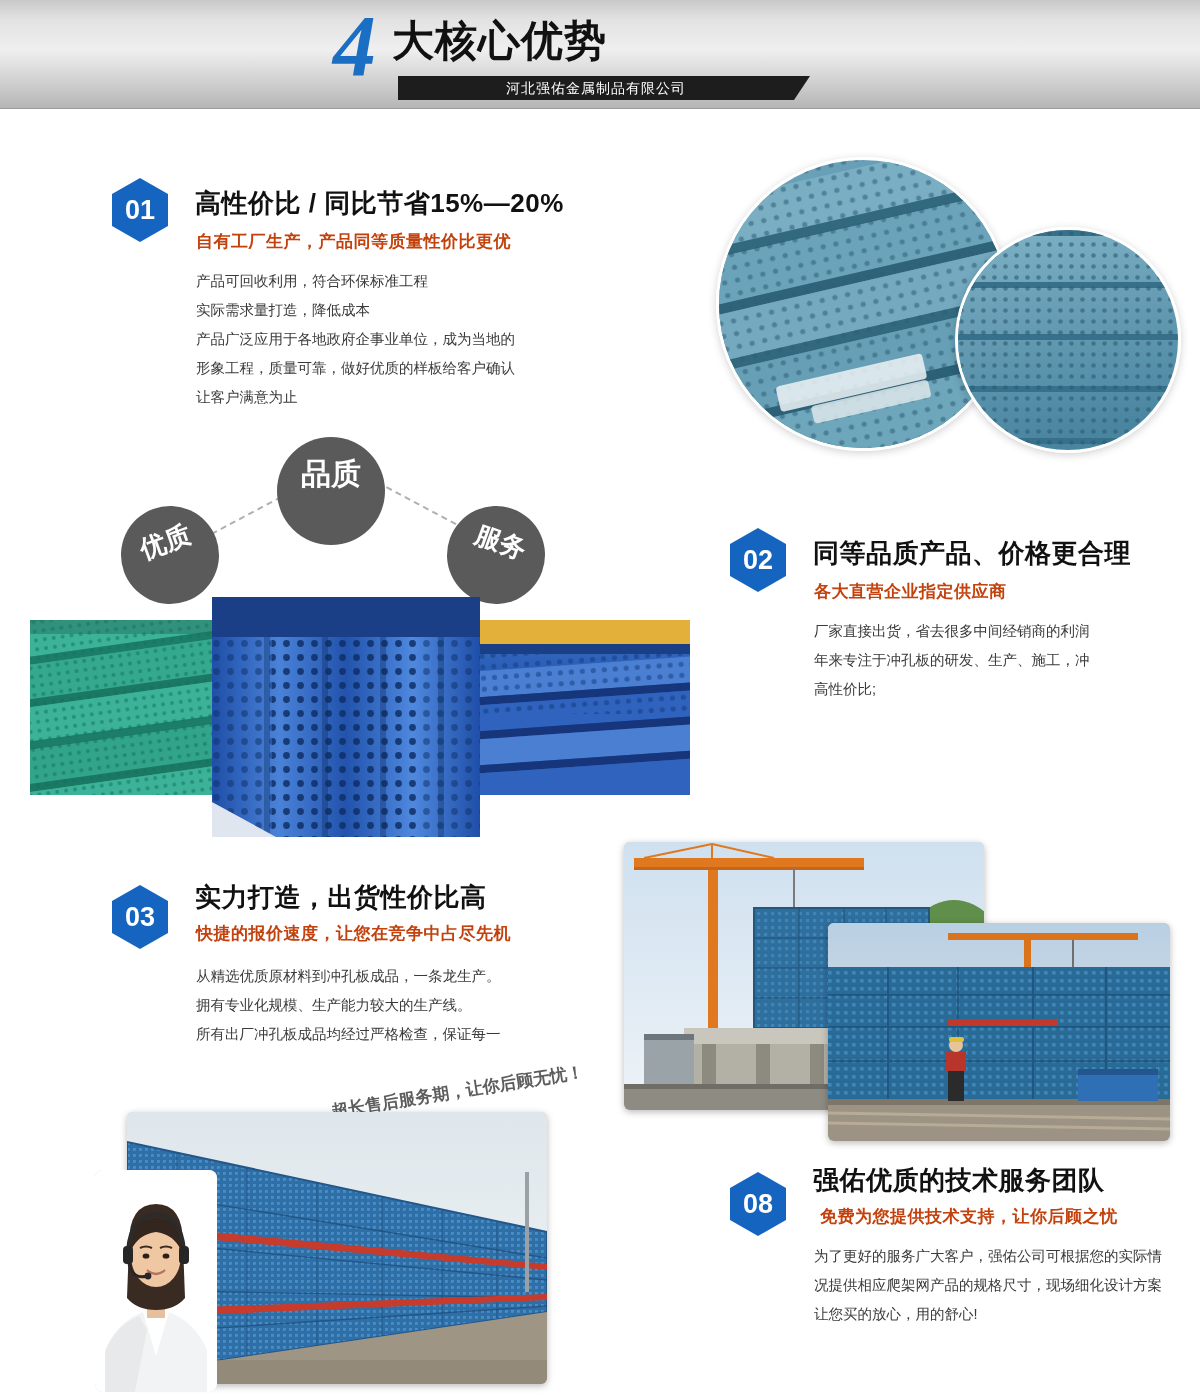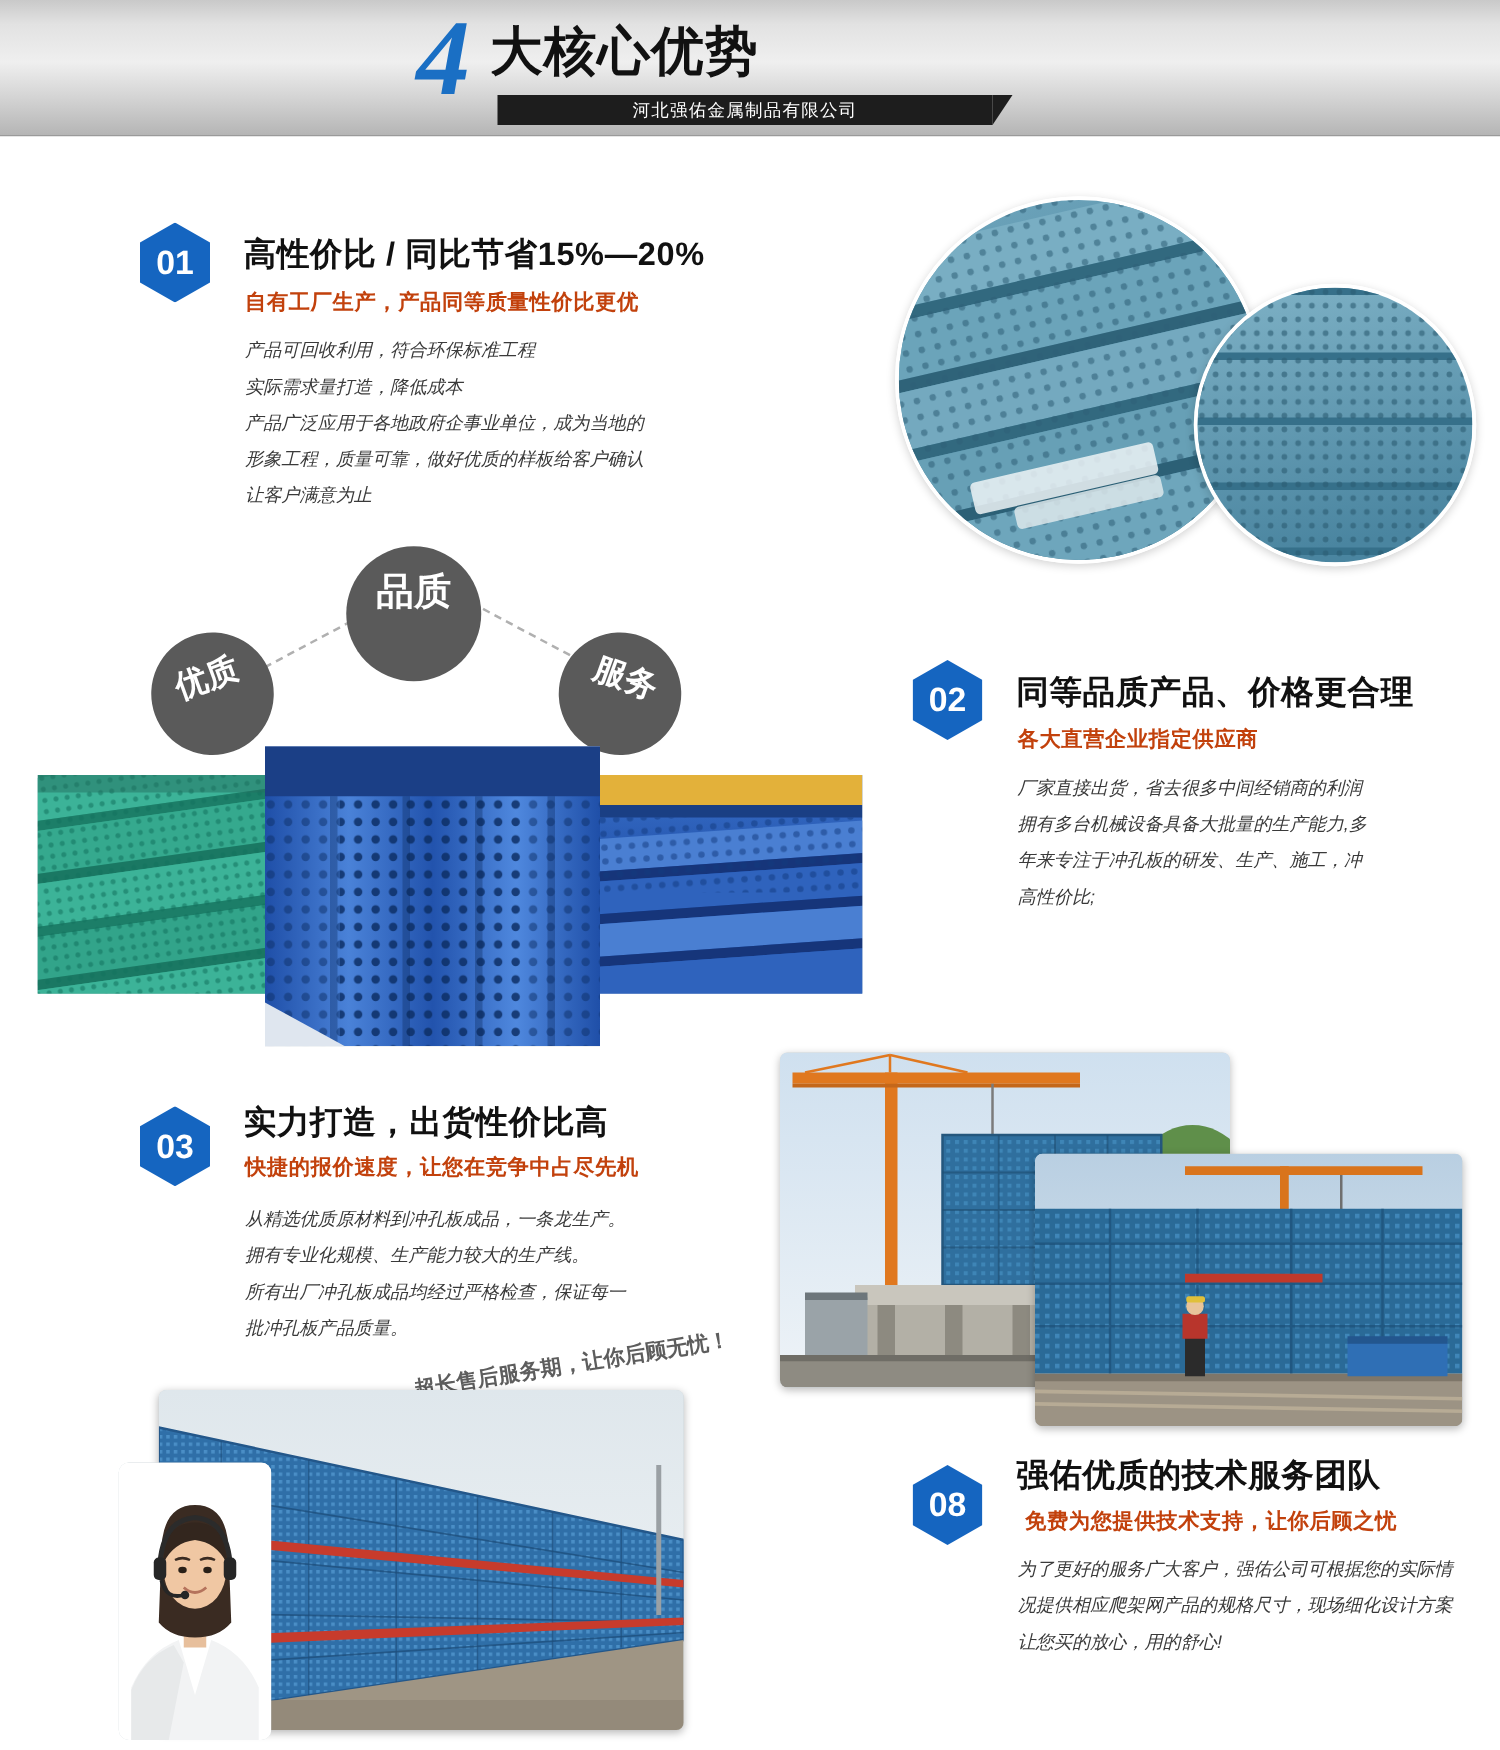--- a/index.html
+++ b/index.html
@@ -120,21 +120,21 @@
     color: #c2410c;
     letter-spacing: 0.5px;
     white-space: nowrap;
   }
   .blk-body {
     position: absolute;
     font-size: 14.5px;
     color: #3a3a3a;
     line-height: 29px;
   }
-  .blk-body div { white-space: nowrap; font-style: italic; }
+  .blk-body div { white-space: nowrap; }
 
   
   .photo {
     position: absolute;
     overflow: hidden;
     background: #cfd8dc;
   }
   .rounded { border-radius: 6px; }
   .shadowed { box-shadow: 0 2px 7px rgba(0,0,0,0.28); }
 
@@ -345,33 +345,31 @@
     </g>
     <rect x="0" y="34" width="214" height="60" fill="url(#wdots)" opacity="0.5"></rect>
   </svg>
 </div>
 
 <div class="hexnum" style="left:730px; top:528px;">02</div>
 <div class="blk-title" style="left:813px; top:536px;">同等品质产品、价格更合理</div>
 <div class="blk-sub" style="left:814px; top:580px;">各大直营企业指定供应商</div>
 <div class="blk-body" style="left:814px; top:617px; width:370px;">
   <div>厂家直接出货，省去很多中间经销商的利润</div>
-  <div>拥有多台机械设备具备大批量的生产能力,多</div>
   <div>年来专注于冲孔板的研发、生产、施工，冲</div>
   <div>高性价比;</div>
 </div>
 
 <div class="hexnum" style="left:112px; top:885px;">03</div>
 <div class="blk-title" style="left:195px; top:880px;">实力打造，出货性价比高</div>
 <div class="blk-sub" style="left:196px; top:922px;">快捷的报价速度，让您在竞争中占尽先机</div>
 <div class="blk-body" style="left:196px; top:962px; width:400px;">
   <div>从精选优质原材料到冲孔板成品，一条龙生产。</div>
   <div>拥有专业化规模、生产能力较大的生产线。</div>
   <div>所有出厂冲孔板成品均经过严格检查，保证每一</div>
-  <div>批冲孔板产品质量。</div>
 </div>
 
 <div class="photo rounded shadowed" style="left:624px; top:842px; width:360px; height:268px;">
   <svg width="360" height="268" viewBox="0 0 360 268">
     <defs>
       <linearGradient id="sky1" x1="0" y1="0" x2="0" y2="1">
         <stop offset="0" stop-color="#cfe0ef"></stop>
         <stop offset="1" stop-color="#eef3f7"></stop>
       </linearGradient>
       <pattern id="mesh1" width="7" height="7" patternUnits="userSpaceOnUse">

